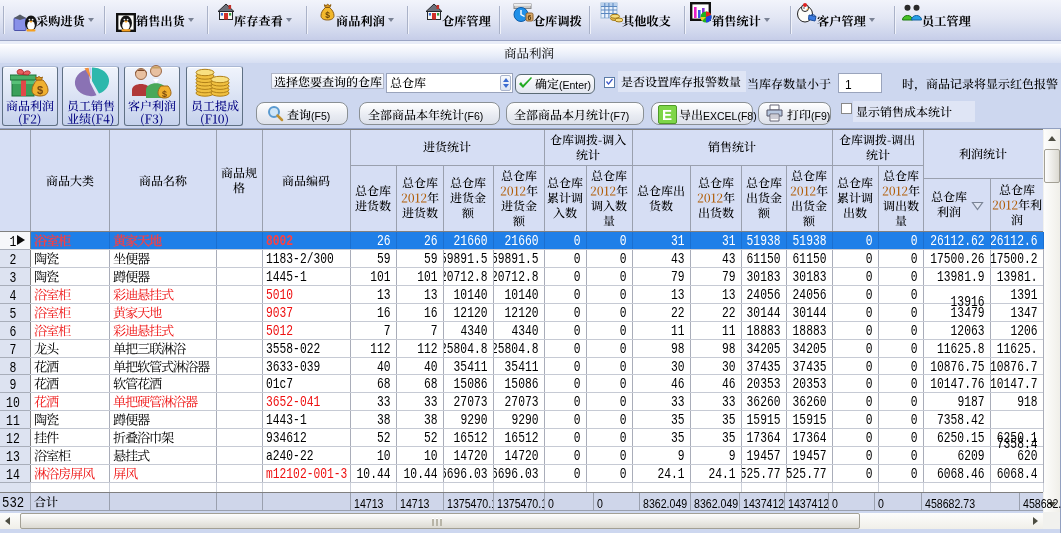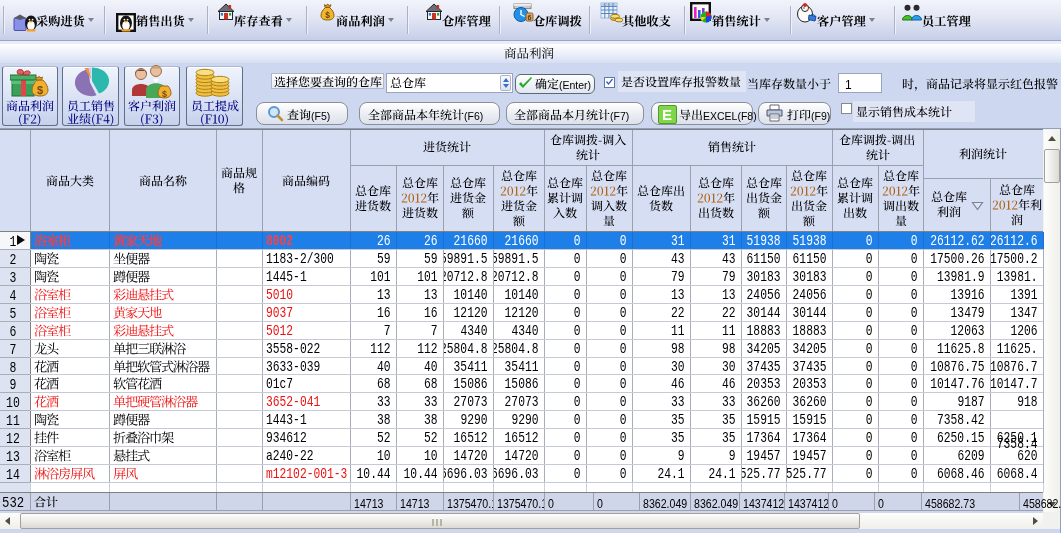--- a/index.html
+++ b/index.html
@@ -1484,21 +1484,21 @@
   </div>
 <div style="position:absolute;left:787px;top:289px;width:44px;height:15px;overflow:hidden">
     <div style="position:absolute;right:4.5px;top:0;font:11.3px 'Liberation Mono';color:#000;white-space:pre;transform:scaleY(1.22);transform-origin:0 50%">24056</div>
   </div>
 <div style="position:absolute;left:833px;top:289px;width:44px;height:15px;overflow:hidden">
     <div style="position:absolute;right:4.5px;top:0;font:11.3px 'Liberation Mono';color:#000;white-space:pre;transform:scaleY(1.22);transform-origin:0 50%">0</div>
   </div>
 <div style="position:absolute;left:879px;top:289px;width:43px;height:15px;overflow:hidden">
     <div style="position:absolute;right:4.5px;top:0;font:11.3px 'Liberation Mono';color:#000;white-space:pre;transform:scaleY(1.22);transform-origin:0 50%">0</div>
   </div>
-<div style="position:absolute;left:924px;top:289px;width:65px;height:15px;overflow:hidden">
+<div style="position:absolute;left:924px;top:296px;width:65px;height:15px;overflow:hidden">
     <div style="position:absolute;right:4.5px;top:0;font:11.3px 'Liberation Mono';color:#000;white-space:pre;transform:scaleY(1.22);transform-origin:0 50%">13916</div>
   </div>
 <div style="position:absolute;left:991px;top:289px;width:51px;height:15px;overflow:hidden">
     <div style="position:absolute;right:4.5px;top:0;font:11.3px 'Liberation Mono';color:#000;white-space:pre;transform:scaleY(1.22);transform-origin:0 50%">1391</div>
   </div>
 <div style="position:absolute;left:0px;top:306.5px;font:11.5px 'Liberation Mono';color:#000;white-space:pre;width:26px;text-align:center;transform:scaleY(1.22);transform-origin:0 50%;">5</div>
 <svg class="tr" style="left:34px;top:305.1px" width="38" height="16">
     <g transform="translate(0,12.54) scale(0.0132,-0.0132)">
       <g fill="#ee1111">
         <use href="#g130" xlink:href="#g130" x="0"></use>

